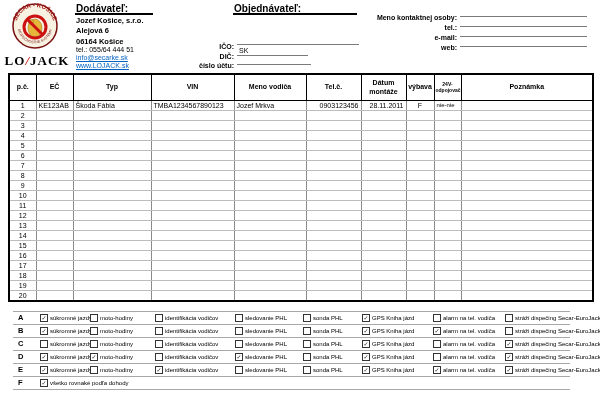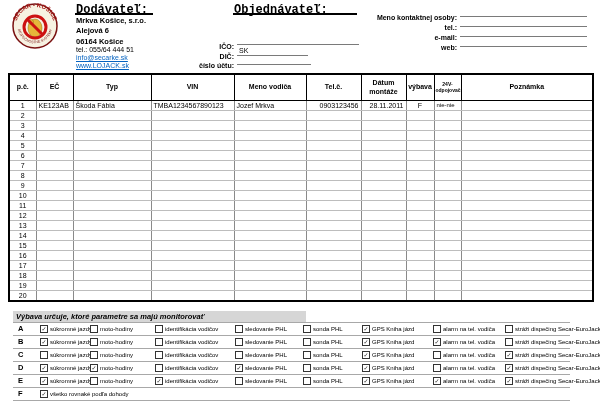--- a/index.html
+++ b/index.html
@@ -1,21 +1,21 @@
 <!DOCTYPE html>
 <html><head>
 <meta charset="utf-8">
 <style>
   html,body{margin:0;padding:0;}
   body{width:600px;height:404px;position:relative;background:#fff;color:#000;
        font-family:"Liberation Sans",sans-serif;overflow:hidden;}
   .abs{position:absolute;}
 
   
-  .seclabel{font-size:12px;font-weight:bold;font-family:Liberation Mono, monospace;}
+  .seclabel{font-size:10px;font-weight:bold;}
   .thickbar{height:2px;background:#000;}
   .supline{font-size:7.5px;font-weight:bold;white-space:nowrap;}
   .supline2{font-size:7px;white-space:nowrap;}
   .link{font-size:7px;color:#0563C1;text-decoration:underline;white-space:nowrap;cursor:pointer;}
   .flabel{font-size:7px;font-weight:bold;text-align:right;white-space:nowrap;}
   .fline{border-bottom:1px solid #7a7a7a;height:8px;font-size:7px;padding-left:2px;}
 
   
   .brand{font-size:13px;font-weight:bold;letter-spacing:1px;font-family:"Liberation Serif",serif;white-space:nowrap;}
   .brand .slash{color:#cc1111;font-style:italic;font-weight:bold;}
@@ -52,25 +52,26 @@
     </text>
     <ellipse cx="31" cy="25" rx="7" ry="9" fill="#e6b63a" stroke="#8a6a10" stroke-width="0.5"></ellipse>
     <circle cx="27" cy="19" r="2.5" fill="#e6b63a" stroke="#8a6a10" stroke-width="0.5"></circle>
     <circle cx="31" cy="24" r="11" fill="none" stroke="#cc1111" stroke-width="3"></circle>
     <line x1="23" y1="16" x2="39" y2="32" stroke="#cc1111" stroke-width="3"></line>
     <path id="arcBot" d="M 14 27 A 17.5 17.5 0 0 0 48 27" fill="none"></path>
     <text font-size="3.6" fill="#7a1212" font-family="Liberation Sans, sans-serif">
       <textPath href="#arcBot" startOffset="50%" text-anchor="middle">BEZPEČNOSTNÉ SYSTÉMY</textPath>
     </text>
   </svg>
+  <div class="brand" style="text-align:center;"><span>LO</span><span class="slash">/</span><span>JACK</span></div>
 </div>
 
 <div class="abs seclabel" style="left:76px;top:3px;">Dodávateľ:</div>
 <div class="abs thickbar" style="left:75px;top:13px;width:78px;"></div>
-<div class="abs supline" style="left:76px;top:16px;">Mrkva Košice, s.r.o.</div>
+<div class="abs supline" style="left:76px;top:16px;">Jozef Košice, s.r.o.</div>
 <div class="abs supline" style="left:76px;top:26px;">Alejová 6</div>
 <div class="abs supline" style="left:76px;top:37px;">06164 Košice</div>
 <div class="abs supline2" style="left:76px;top:46px;">tel.: 055/64 444 51</div>
 <div class="abs link" style="left:76px;top:54px;">info@secarke.sk</div>
 <div class="abs link" style="left:76px;top:62px;">www.LOJACK.sk</div>
 
 <div class="abs seclabel" style="left:234px;top:3px;text-align:right;">Objednávateľ:</div>
 <div class="abs thickbar" style="left:233px;top:13px;width:124px;"></div>
 
 <div class="abs flabel" style="left:150px;top:43px;width:84px;">IČO:</div>
@@ -354,21 +355,20 @@
         <td style="text-align: right;"></td>
         <td style="text-align: right;"></td>
         <td style="text-align: center;"></td>
         <td style="text-align: left; font-size: 6px;"></td>
         <td style="text-align: left;"></td>
       </tr>
     </tbody>
   </table>
 
 <div class="abs" style="left:13px;top:311px;width:557px;">
-  <div class="opt-title">Výbava určuje, ktoré parametre sa majú monitorovať</div>
   <div>
       <div class="optrow">
         <span class="code">A</span>
         <span class="opt" style="left: 27px;">
           <span class="cb">✓</span>
           <span class="olabel">súkromné jazdy</span>
         </span>
         <span class="opt" style="left: 77px;">
           <span class="cb"></span>
           <span class="olabel">moto-hodiny</span>

